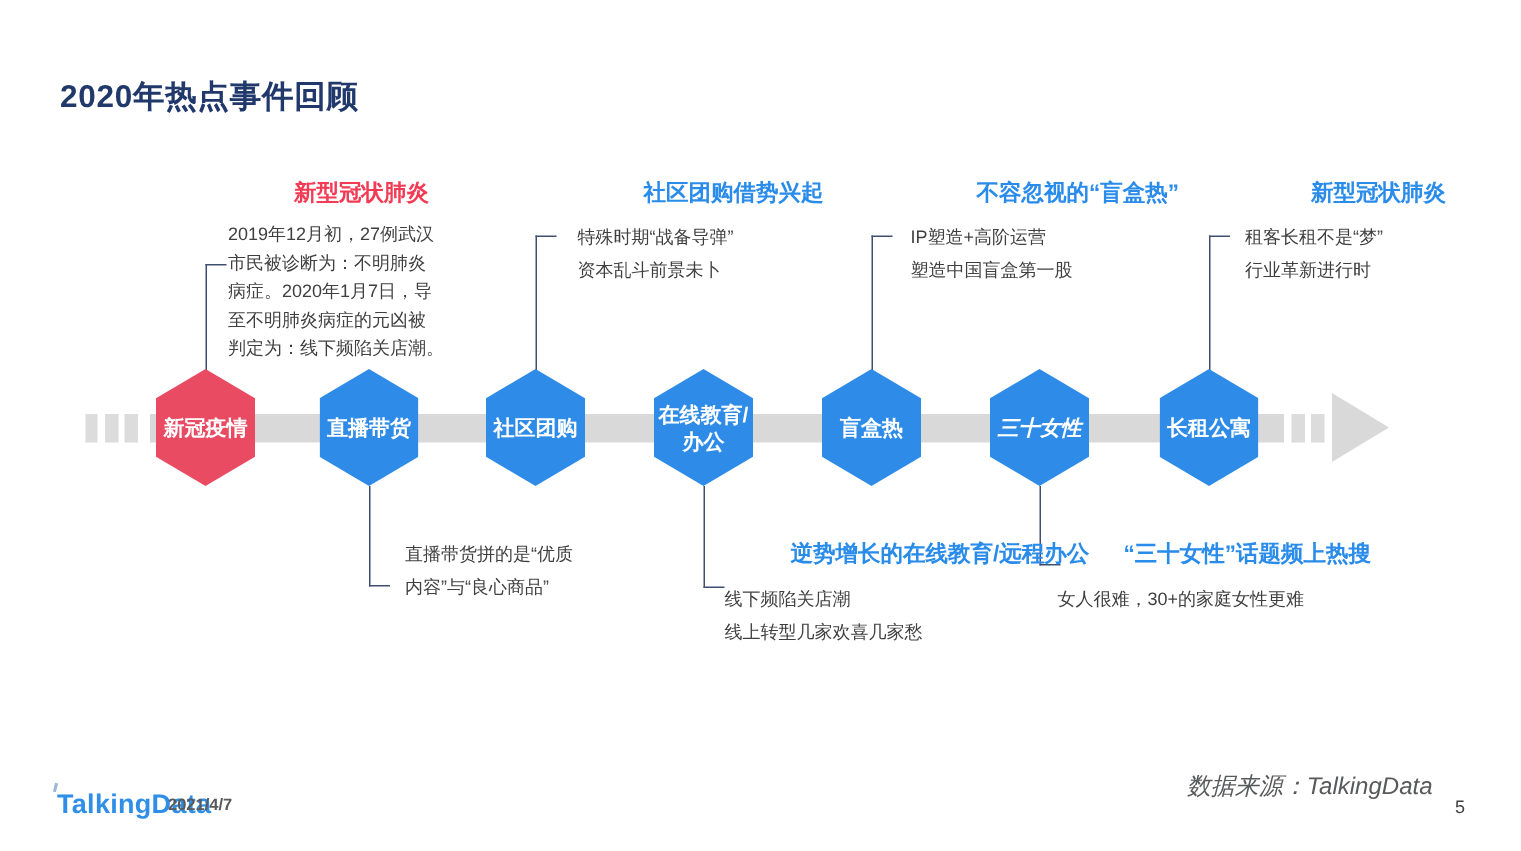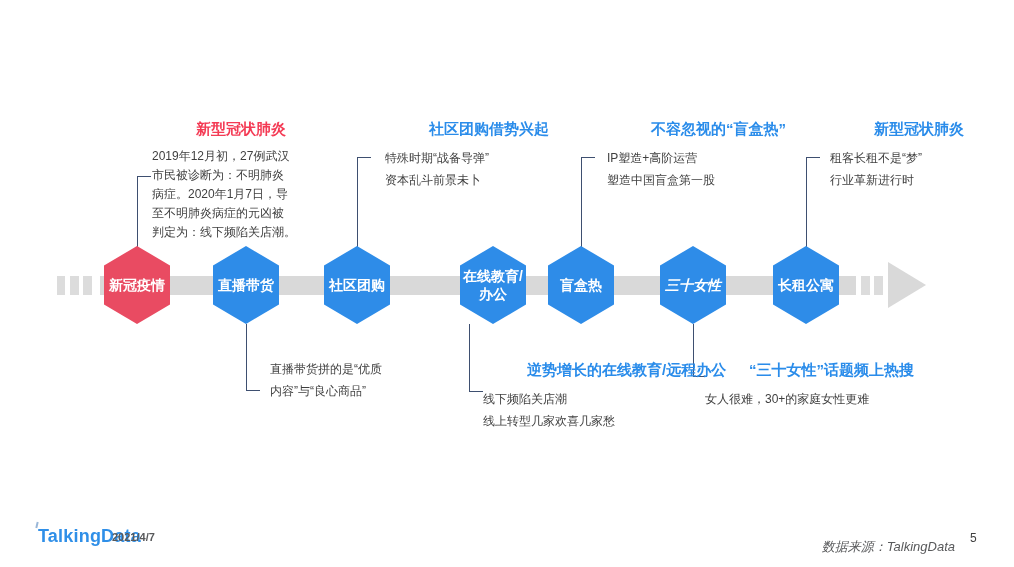--- a/index.html
+++ b/index.html
@@ -28,21 +28,21 @@
     clip-path:polygon(50% 0,100% 25%,100% 75%,50% 100%,0 75%,0 25%);
     display:flex; align-items:center; justify-content:center;
     z-index:3;
   }
   .hex-label {
     width:60px; text-align:center; color:#fff; font-weight:bold;
     font-size:14px; line-height:18px; word-break:break-all;
   }
   .hex.red  { background:#E94B62; }
   .hex.blue { background:#2E8CE8; }
-  .h1{left:104px;} .h2{left:213px;} .h3{left:324px;} .h4{left:460px;}
+  .h1{left:104px;} .h2{left:213px;} .h3{left:324px;} .h4{left:436px;}
   .h5{left:548px;} .h6{left:660px;font-style:italic;} .h7{left:773px;}
   
   .conn { position:absolute; width:14px; z-index:1; }
   .conn.up   { border-left:1.5px solid #3E4F70; border-top:1.5px solid #3E4F70; }
   .conn.down { border-left:1.5px solid #3E4F70; border-bottom:1.5px solid #3E4F70; }
   .c1{left:137px; top:176px; height:71px;}
   .c3{left:357px; top:157px; height:90px;}
   .c5{left:581px; top:157px; height:90px;}
   .c7{left:806px; top:157px; height:90px;}
   .c2{left:246px; top:324px; height:67px;}
@@ -54,28 +54,29 @@
   .ann-title.red { color:#F43B55; }
   .ann-line { font-size:12px; color:#3F3F3F; line-height:22px; white-space:nowrap; }
   .ann-line.tight { line-height:19px; }
   .a1{left:152px; top:119px;} .a2{left:385px; top:119px;}
   .a3{left:607px; top:119px;} .a4{left:830px; top:119px;}
   .b1{left:270px; top:358px;} .b2{left:483px; top:360px;} .b3{left:705px; top:360px;}
   
   .logo { position:absolute; left:38px; top:526px; font-size:18px; font-weight:bold; color:#2F8FE8; letter-spacing:0.2px; }
   .logo-tick { position:absolute; left:-2px; top:-4px; width:2px; height:6px; background:#9ab7d8; transform:rotate(14deg); }
   .footer-date { position:absolute; left:112px; top:531px; font-size:11px; color:#58595B; font-weight:bold; }
-  .source-note { position:absolute; right:59px; top:514px; font-size:13px; font-style:italic; color:#58595B;margin-top:24px; }
+  .source-note { position:absolute; right:59px; top:514px; font-size:16px; font-style:italic; color:#58595B; }
   .page-number { position:absolute; left:970px; top:531px; font-size:12px; color:#404040; }
 </style>
 </head>
 <body>
 
 <div class="slide">
 
+  <div class="slide-title">2020年热点事件回顾</div>
 
   <div class="tl-dash d1"></div>
   <div class="tl-dash d2"></div>
   <div class="tl-dash d3"></div>
   <div class="tl-bar"></div>
   <div class="tl-dash d4"></div>
   <div class="tl-dash d5"></div>
   <div class="tl-arrow"></div>
 
   <div class="conn up c1"></div>

